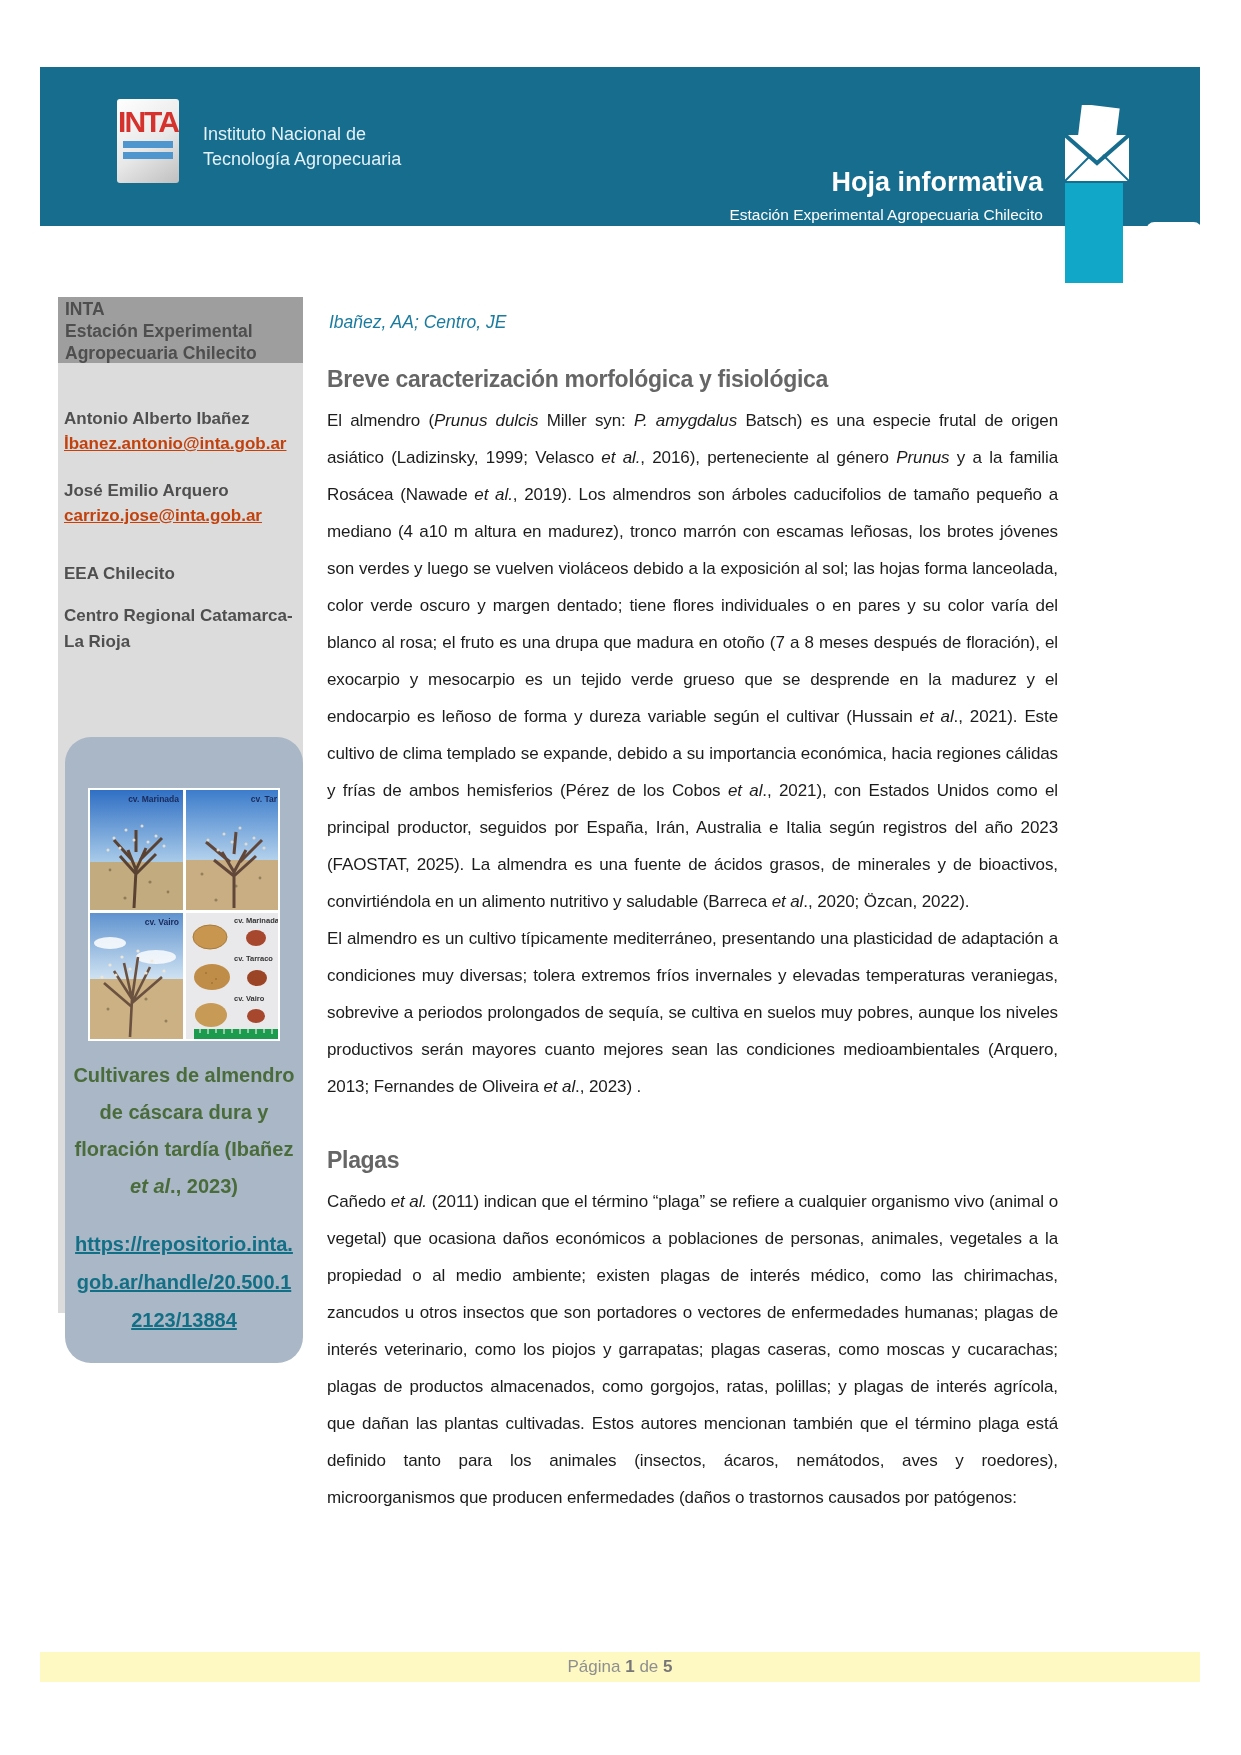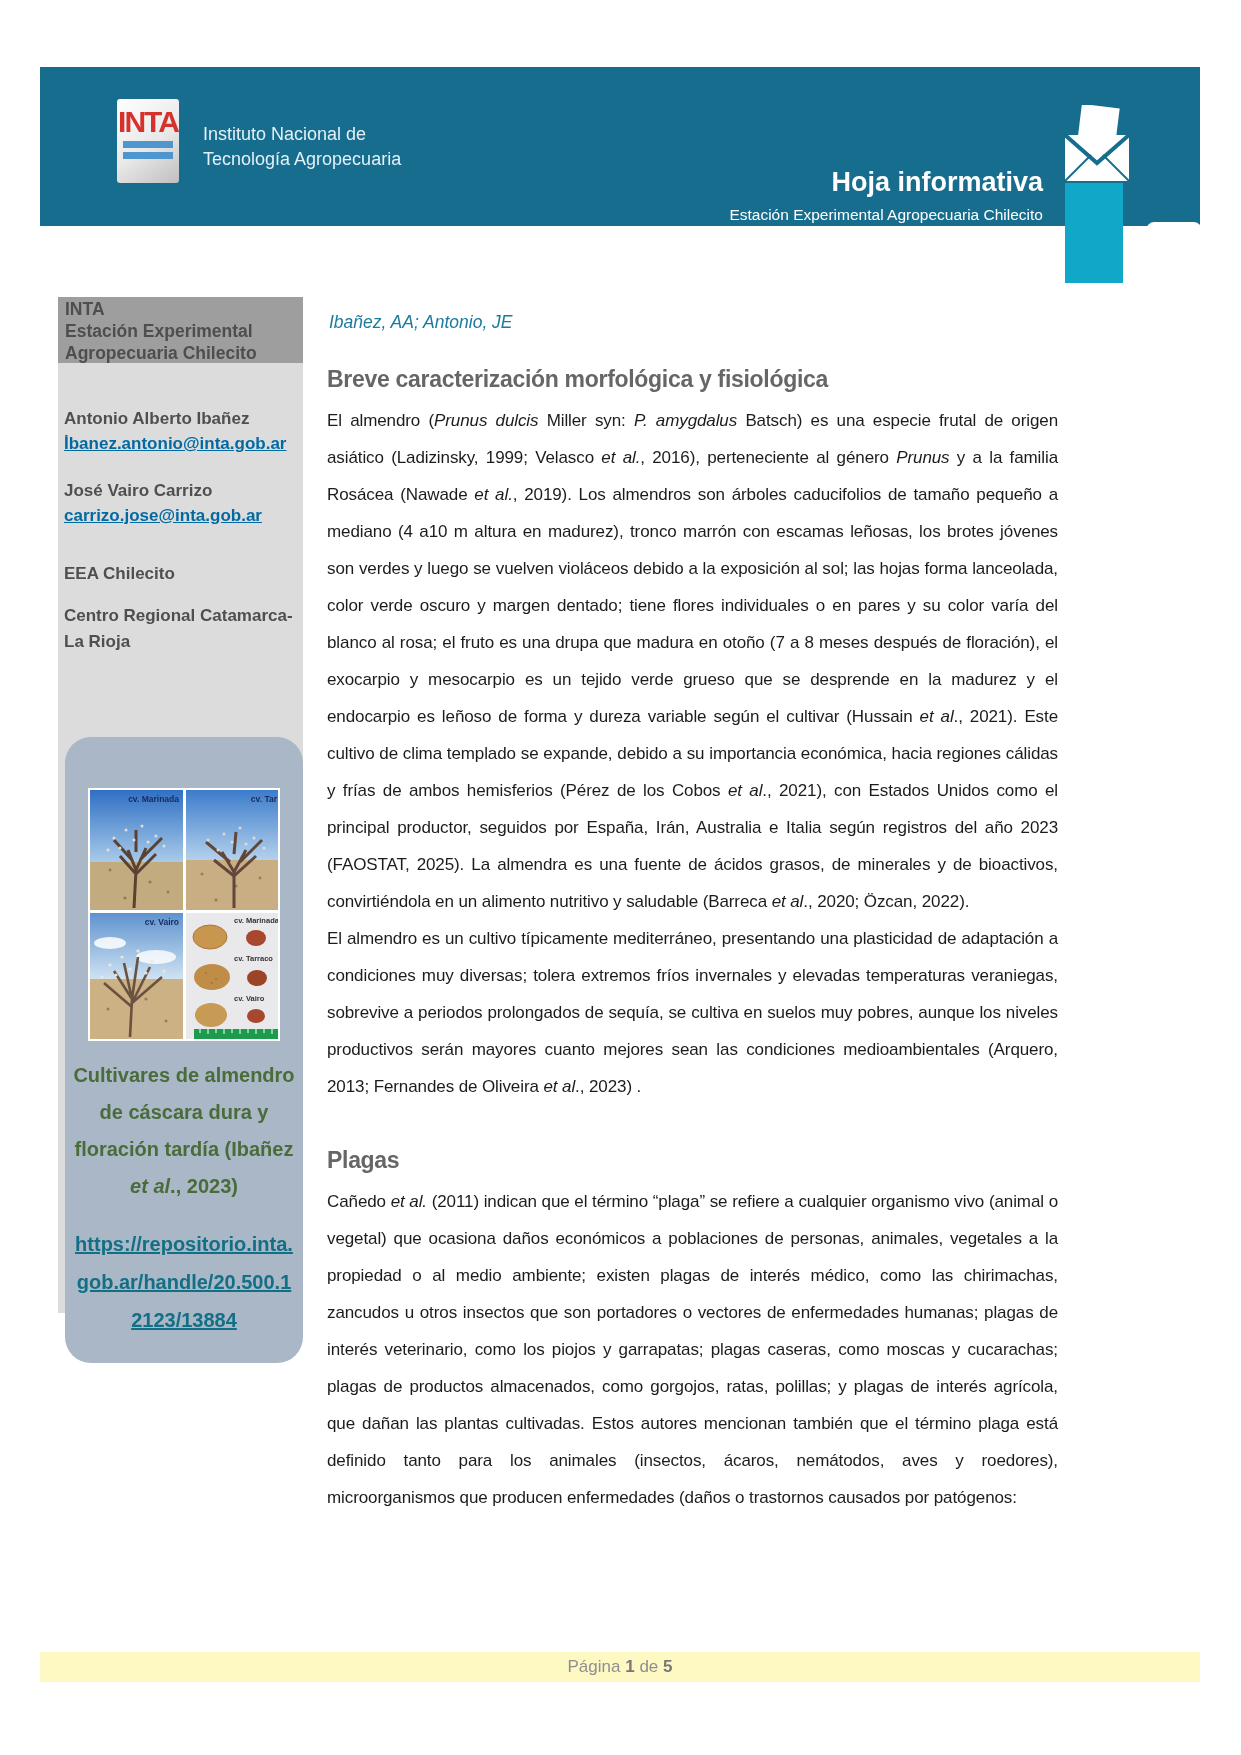--- a/index.html
+++ b/index.html
@@ -31,21 +31,21 @@
                border-radius:9px; z-index:4; }
 
   
   .org-box  { position:absolute; left:58px; top:297px; width:245px; height:66px; background:#9e9e9e;
               color:#4e4e4e; font-weight:bold; font-size:17.5px; line-height:22px;
               padding:1px 0 0 7px; box-sizing:border-box; }
   .side-col { position:absolute; left:58px; top:363px; width:245px; height:832px; background:#dcdcdc; }
   .side-tail{ position:absolute; left:58px; top:1195px; width:112px; height:118px; background:#dcdcdc;
               clip-path:polygon(0 0,100% 0,18% 100%,0 100%); }
   .side-item { position:absolute; left:64px; width:236px; color:#4f4f4f; font-weight:bold; font-size:17px; z-index:2; }
-  .side-link { color:#0369a1; text-decoration:underline; cursor:pointer; }
+  .side-link { color:#c2410c; text-decoration:underline; cursor:pointer; }
 
   
   .bubble { position:absolute; left:65px; top:737px; width:238px; height:626px; background:#a9b7c6;
             border-radius:26px; z-index:2; box-sizing:border-box; padding-top:51px; }
   .photo-grid { width:192px; margin:0 auto; background:#ffffff; padding:2px;
                 display:grid; grid-template-columns:1fr 1fr; gap:3px; box-sizing:border-box; }
   .photo { position:relative; overflow:hidden; }
   .caption { margin:16px 8px 0 8px; text-align:center; color:#4a6b3a; font-weight:bold;
              font-size:20px; line-height:37px; }
   .repo-link { display:block; margin:20px 10px 0 10px; text-align:center; color:#136f85; font-weight:bold;
@@ -101,21 +101,21 @@
   <div class="org-box">
     <div>INTA</div>
     <div>Estación Experimental</div>
     <div>Agropecuaria Chilecito</div>
   </div>
   <div class="side-col"></div>
   <div class="side-tail"></div>
 
   <div class="side-item" style="top:409px">Antonio Alberto Ibañez</div>
   <div class="side-item" style="top:434px"><span class="side-link">İbanez.antonio@inta.gob.ar</span></div>
-  <div class="side-item" style="top:481px">José Vairo Carrizo</div>
+  <div class="side-item" style="top:481px">José Emilio Arquero</div>
   <div class="side-item" style="top:506px"><span class="side-link">carrizo.jose@inta.gob.ar</span></div>
   <div class="side-item" style="top:564px">EEA Chilecito</div>
   <div class="side-item" style="top:606px">Centro Regional Catamarca-</div>
   <div class="side-item" style="top:632px">La Rioja</div>
 
   <div class="bubble">
     <div class="photo-grid">
 
       <div class="photo" style="height:120px">
         <svg width="93" height="120" viewBox="0 0 93 120">
@@ -238,21 +238,21 @@
           </g>
         </svg>
       </div>
     </div>
 
     <div class="caption"><span>Cultivares de almendro de cáscara dura y floración tardía (Ibañez </span><span class="it">et al</span><span>., 2023)</span></div>
     <span class="repo-link">https://repositorio.inta.gob.ar/handle/20.500.12123/13884</span>
   </div>
 
   <div class="main">
-    <div class="byline">Ibañez, AA; Antonio, JE</div>
+    <div class="byline">Ibañez, AA; Centro, JE</div>
 
     <div class="h2">Breve caracterización morfológica y fisiológica</div>
     <p class="body-p"><span>El almendro (</span><span class="it">Prunus dulcis</span><span> Miller syn: </span><span class="it">P. amygdalus</span><span> Batsch) es una especie frutal de origen asiático (Ladizinsky, 1999; Velasco </span><span class="it">et al.</span><span>, 2016), perteneciente al género </span><span class="it">Prunus</span><span> y a la familia Rosácea (Nawade </span><span class="it">et al.</span><span>, 2019). Los almendros son árboles caducifolios de tamaño pequeño a mediano (4 a10 m altura en madurez), tronco marrón con escamas leñosas, los brotes jóvenes son verdes y luego se vuelven violáceos debido a la exposición al sol; las hojas forma lanceolada, color verde oscuro y margen dentado; tiene flores individuales o en pares y su color varía del blanco al rosa; el fruto es una drupa que madura en otoño (7 a 8 meses después de floración), el exocarpio y mesocarpio es un tejido verde grueso que se desprende en la madurez y el endocarpio es leñoso de forma y dureza variable según el cultivar (Hussain </span><span class="it">et al</span><span>., 2021). Este cultivo de clima templado se expande, debido a su importancia económica, hacia regiones cálidas y frías de ambos hemisferios (Pérez de los Cobos </span><span class="it">et al</span><span>., 2021), con Estados Unidos como el principal productor, seguidos por España, Irán, Australia e Italia según registros del año 2023 (FAOSTAT, 2025). La almendra es una fuente de ácidos grasos, de minerales y de bioactivos, convirtiéndola en un alimento nutritivo y saludable (Barreca </span><span class="it">et al</span><span>., 2020; Özcan, 2022).</span></p>
     <p class="body-p cont"><span>El almendro es un cultivo típicamente mediterráneo, presentando una plasticidad de adaptación a condiciones muy diversas; tolera extremos fríos invernales y elevadas temperaturas veraniegas, sobrevive a periodos prolongados de sequía, se cultiva en suelos muy pobres, aunque los niveles productivos serán mayores cuanto mejores sean las condiciones medioambientales (Arquero, 2013; Fernandes de Oliveira </span><span class="it">et al</span><span>., 2023) .</span></p>
 
     <div class="h2" style="margin-top:42px">Plagas</div>
     <p class="body-p"><span>Cañedo </span><span class="it">et al.</span><span> (2011) indican que el término “plaga” se refiere a cualquier organismo vivo (animal o vegetal) que ocasiona daños económicos a poblaciones de personas, animales, vegetales a la propiedad o al medio ambiente; existen plagas de interés médico, como las chirimachas, zancudos u otros insectos que son portadores o vectores de enfermedades humanas; plagas de interés veterinario, como los piojos y garrapatas; plagas caseras, como moscas y cucarachas; plagas de productos almacenados, como gorgojos, ratas, polillas; y plagas de interés agrícola, que dañan las plantas cultivadas. Estos autores mencionan también que el término plaga está definido tanto para los animales (insectos, ácaros, nemátodos, aves y roedores), microorganismos que producen enfermedades (daños o trastornos causados por patógenos:</span></p>
   </div>
 
   <div class="footer-bar">

